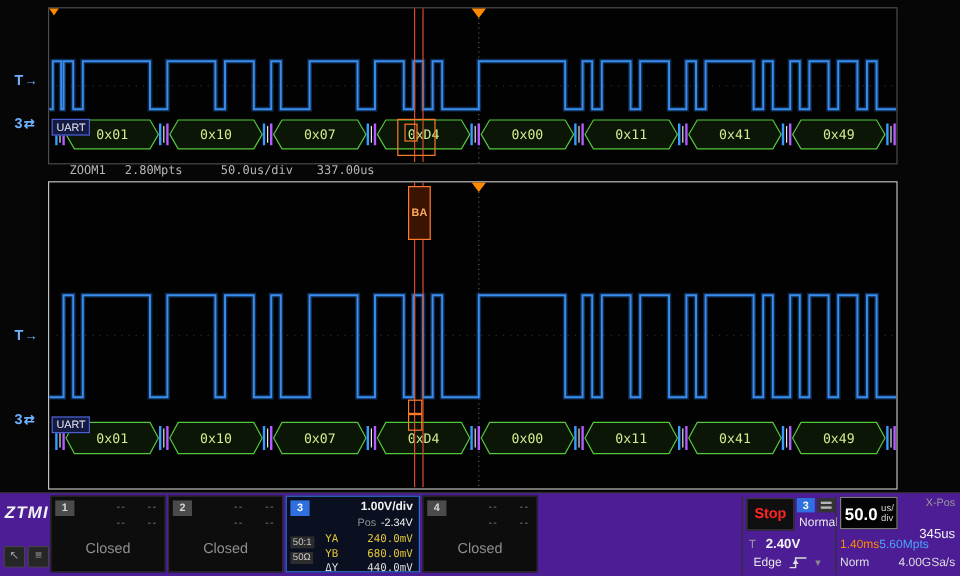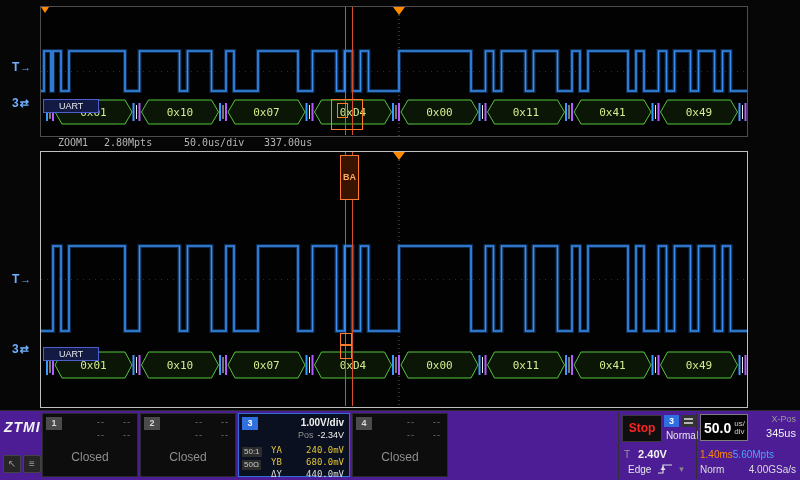--- a/index.html
+++ b/index.html
@@ -10,21 +10,21 @@
   .win{position:absolute;background:#020202}
   #zoomWin{left:40px;top:6px;width:706px;height:129px;border:1px solid #4d4d4d}
   #mainWin{left:40px;top:151px;width:706px;height:255px;border:1px solid #bfbfbf}
   .win svg{position:absolute;left:0;top:0}
 
   
   .lvlmark{position:absolute;color:#6fb1ff;font-size:12px;font-weight:bold;letter-spacing:1px}
   .lvlmark .arr{font-size:11px}
 
   .uart{position:absolute;background:#131b45;border:1px solid #4d5fd0;color:#eaeaea;
-        font-size:9px;padding:0 15px;line-height:12px;z-index:6}
+        font-size:9px;padding:0 3px;line-height:12px;z-index:6}
 
   .tri{position:absolute;width:0;height:0;border-left:6px solid transparent;
        border-right:6px solid transparent;border-top:8px solid #ff8a00;z-index:7}
   .tri.small{border-left-width:4px;border-right-width:4px;border-top-width:6px}
 
   .cursorline{position:absolute;width:1px;background:#d64e2e;z-index:5}
   .curbox{position:absolute;border:1px solid #ff7a2a;z-index:6}
   .balabel{position:absolute;background:#3a1400;border:1px solid #ff7a2a;color:#ffab5e;
            font-size:9px;font-weight:bold;padding:16px 2px;line-height:11px;z-index:8}
 
@@ -94,21 +94,21 @@
 
   .vdiv{position:absolute;top:2px;bottom:2px;width:1px;background:#303030}
 
   #tbbox{position:absolute;left:700px;top:3px;width:48px;height:27px;background:#040404;
          border:1px solid #7d7d7d;box-sizing:border-box;display:flex;align-items:center;
          padding:0 3px;gap:3px}
   #tbbox .tbval{font-size:14px;font-weight:bold;color:#fff}
   #tbbox .tbunit{display:flex;flex-direction:column;font-size:8px;line-height:8px;color:#cfcfcf}
   #xposblk{position:absolute;left:752px;top:3px;width:44px;text-align:right}
   #xposblk .lbl{font-size:9px;color:#9a9a9a}
-  #xposblk .val{font-size:11px;color:#f2f2f2;margin-top:3px}
+  #xposblk .val{font-size:11px;color:#f2f2f2;margin-top:15px}
   #acqrow1{position:absolute;left:700px;top:38px;width:96px;display:flex;justify-content:flex-start;font-size:10px}
   #acqrow1 .orange{color:#ff8a00}#acqrow1 .blue{color:#4aa3ff}
   #acqrow2{position:absolute;left:700px;top:53px;width:96px;display:flex;justify-content:space-between;font-size:10px;color:#dcdcdc}
 </style>
 </head>
 <body>
 
 <div class="win" id="zoomWin">
   <svg id="zoomSvg" width="706" height="129">
       <line x1="358" y1="0" x2="358" y2="129" stroke="#5d5d5d" stroke-dasharray="1 3" stroke-width="1"></line>

